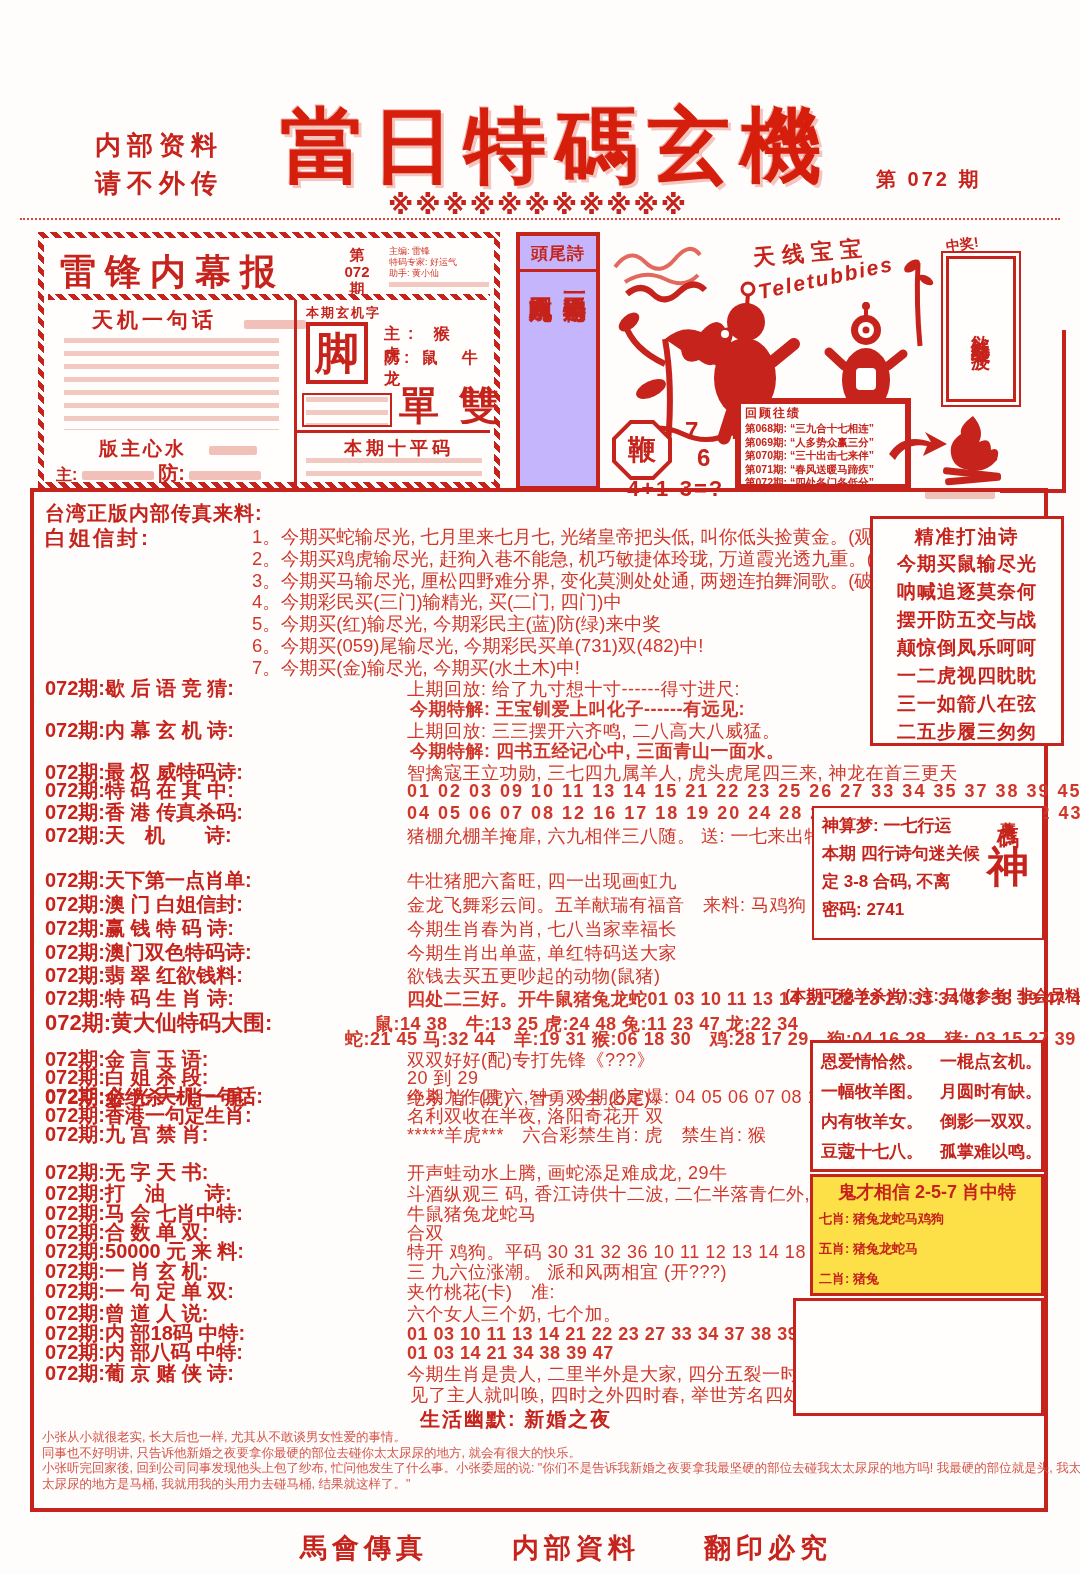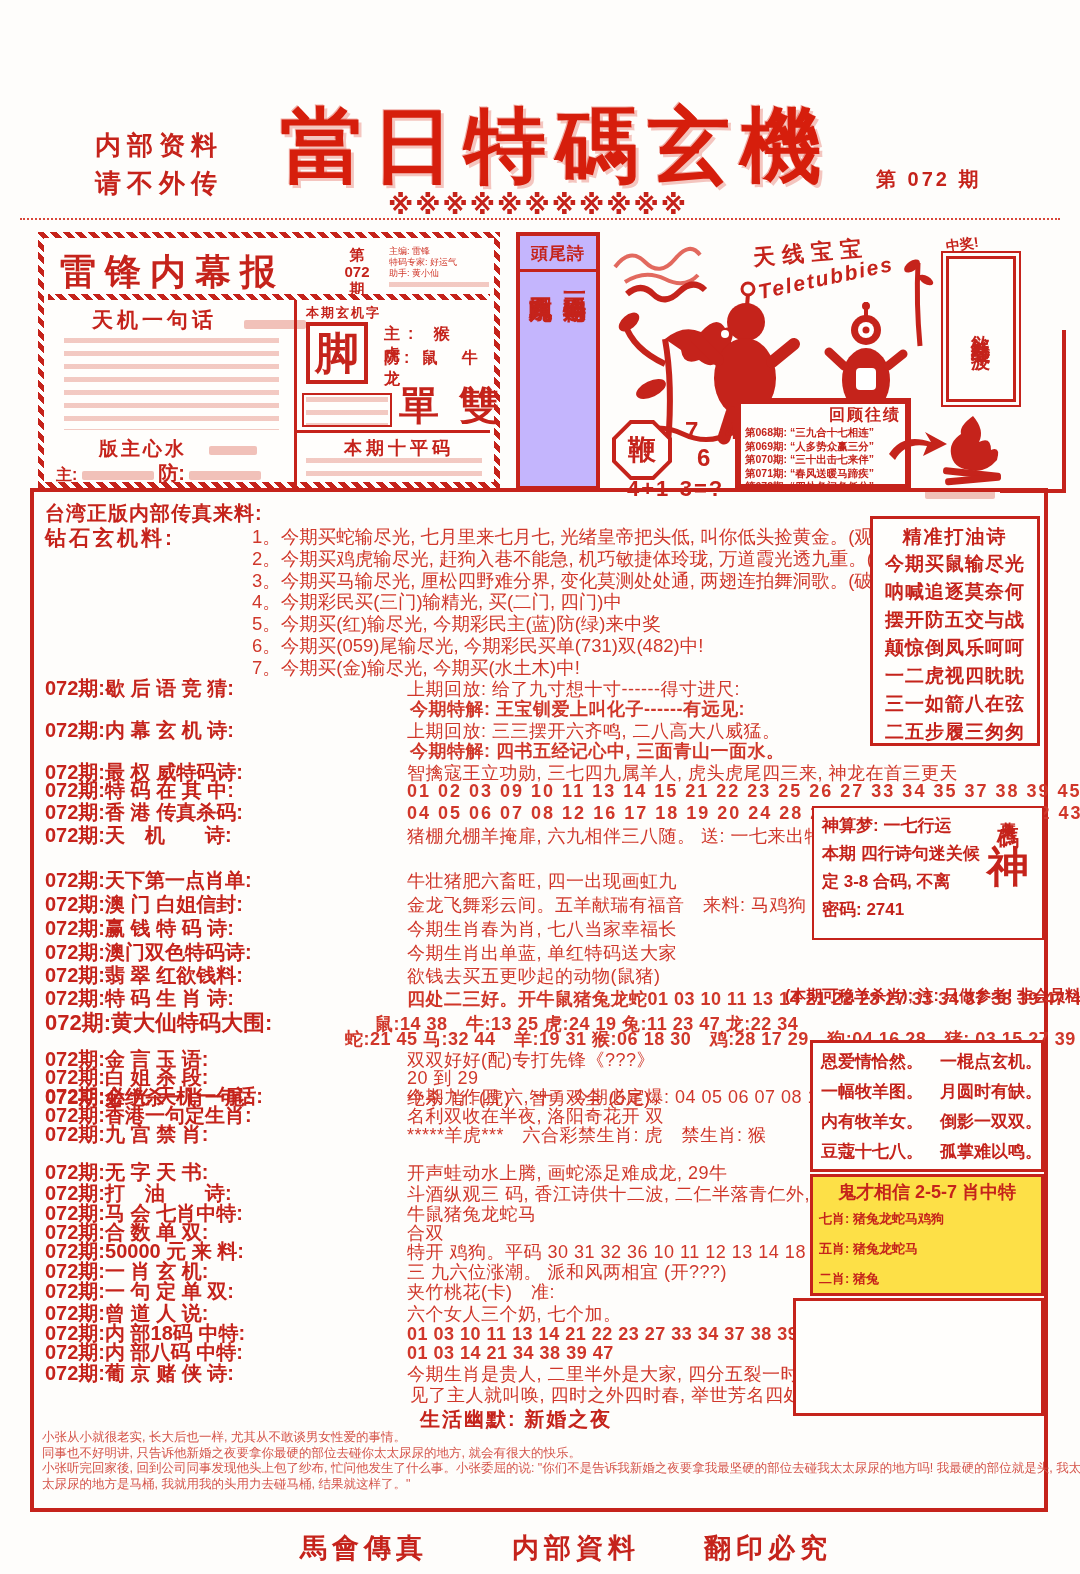--- a/index.html
+++ b/index.html
@@ -149,21 +149,21 @@
       <div class="octo" style="position:absolute;inset:4px;background:#fffefc;display:flex;align-items:center;justify-content:center;">
         <span class="b" style="font-size:28px;">鞭</span>
       </div>
     </div>
     <div class="abs b" style="left:80px;top:185px;font-size:24px;letter-spacing:10px;">7 4 0</div>
     <div class="abs b" style="left:92px;top:212px;font-size:24px;letter-spacing:10px;">6 5 2</div>
     <div class="abs b" style="left:22px;top:244px;font-size:22px;letter-spacing:2px;">4+1-3=?</div>
   </div>
 
   <div class="abs" style="left:735px;top:398px;width:176px;height:92px;border:6px solid var(--red);background:#fffefc;padding:1px 4px;">
-    <div class="b" style="font-size:16px;text-align:right;letter-spacing:2px;">回顾往绩</div>
+    <div class="b" style="font-size:12px;text-align:left;letter-spacing:2px;">回顾往绩</div>
     <div class="b" style="font-size:10.5px;line-height:13.5px;white-space:nowrap;">
       <div>第068期: “三九合十七相连”</div>
       <div>第069期: “人多势众赢三分”</div>
       <div>第070期: “三十出击七来伴”</div>
       <div>第071期: “春风送暖马蹄疾”</div>
       <div>第072期: “四处各门各低分”</div>
     </div>
   </div>
 
   <div class="abs b" style="left:946px;top:236px;font-size:14px;transform:rotate(-8deg);">中奖!</div>
@@ -182,21 +182,21 @@
     <rect x="58" y="58" width="58" height="7" rx="3" fill="var(--red)" transform="rotate(6 87 61)"></rect>
     <rect x="60" y="64" width="56" height="7" rx="3" fill="var(--red)" transform="rotate(-5 88 67)"></rect>
   </svg>
   <span class="abs faded-bar" style="left:925px;top:490px;width:70px;"></span>
   <div class="abs" style="left:1062px;top:330px;width:4px;height:162px;background:var(--red);"></div>
   <div class="abs" style="left:1000px;top:489px;width:66px;height:4px;background:var(--red);"></div>
 
   <div class="abs" style="left:30px;top:488px;width:1018px;height:1024px;border:4px solid var(--red);background:transparent;"></div>
 
   <div class="abs b" style="left:45px;top:500px;font-size:20px;letter-spacing:1px;">台湾正版内部传真来料:</div>
-  <div class="abs b" style="left:45px;top:524px;font-size:21px;letter-spacing:3px;">钻石玄机料:</div>
+  <div class="abs b" style="left:45px;top:524px;font-size:21px;letter-spacing:3px;">白姐信封:</div>
   <div class="abs" style="left:252px;top:526px;font-size:18.5px;line-height:21.8px;color:var(--red2);white-space:nowrap;">
     <div>1。今期买蛇输尽光, 七月里来七月七, 光绪皇帝把头低, 叫你低头捡黄金。(观)</div>
     <div>2。今期买鸡虎输尽光, 赶狗入巷不能急, 机巧敏捷体玲珑, 万道霞光透九重。(察)</div>
     <div>3。今期买马输尽光, 厘松四野难分界, 变化莫测处处通, 两翅连拍舞洞歌。(破)</div>
     <div>4。今期彩民买(三门)输精光, 买(二门, 四门)中</div>
     <div>5。今期买(红)输尽光, 今期彩民主(蓝)防(绿)来中奖</div>
     <div>6。今期买(059)尾输尽光, 今期彩民买单(731)双(482)中!</div>
     <div>7。今期买(金)输尽光, 今期买(水土木)中!</div>
   </div>
 
@@ -210,21 +210,21 @@
   <div class="row" style="top:822px"><span class="rlabel">072期:天　机　　诗:</span><span class="rtext">猪棚允棚羊掩扉, 六九相伴三八随。 送: 一七来出特</span></div>
   <div class="row" style="top:867px"><span class="rlabel">072期:天下第一点肖单:</span><span class="rtext">牛壮猪肥六畜旺, 四一出现画虹九</span></div>
   <div class="row" style="top:891px"><span class="rlabel">072期:澳 门 白姐信封:</span><span class="rtext">金龙飞舞彩云间。五羊献瑞有福音　来料: 马鸡狗</span></div>
   <div class="row" style="top:915px"><span class="rlabel">072期:赢 钱 特 码 诗:</span><span class="rtext">今期生肖春为肖, 七八当家幸福长</span></div>
   <div class="row" style="top:939px"><span class="rlabel">072期:澳门双色特码诗:</span><span class="rtext">今期生肖出单蓝, 单红特码送大家</span></div>
   <div class="row" style="top:962px"><span class="rlabel">072期:翡 翠 红欲钱料:</span><span class="rtext">欲钱去买五更吵起的动物(鼠猪)</span></div>
   <div class="row" style="top:985px"><span class="rlabel">072期:特 码 生 肖 诗:</span><span class="rtext b">四处二三好。开牛鼠猪兔龙蛇01 03 10 11 13 14 21 22 23 27 33 34 37 38 39 47 49</span></div>
 
   <div class="abs b" style="left:785px;top:986px;font-size:16px;white-space:nowrap;">(本期可稳羊杀肖); 注: 只做参考! 非会员料!!</div>
 
-  <div class="row" style="top:1008px"><span class="rlabel" style="font-size:22px;width:330px">072期:黄大仙特码大围:</span><span class="rtext b">鼠:14 38　牛:13 25 虎:24 19 兔:11 23 47 龙:22 34</span></div>
+  <div class="row" style="top:1008px"><span class="rlabel" style="font-size:22px;width:330px">072期:黄大仙特码大围:</span><span class="rtext b">鼠:14 38　牛:13 25 虎:24 48 兔:11 23 47 龙:22 34</span></div>
   <div class="row" style="top:1027px;left:345px"><span class="rtext b">蛇:21 45 马:32 44　羊:19 31 猴:06 18 30　鸡:28 17 29　狗:04 16 28　猪: 03 15 27 39</span></div>
 
   <div class="row" style="top:1046px"><span class="rlabel">072期:金 言 玉 语:</span><span class="rtext">双双好好(配)专打先锋《???》</span></div>
   <div class="row" style="top:1064px"><span class="rlabel">072期:白 姐 杀 段:</span><span class="rtext">20 到 29</span></div>
   <div class="row" style="top:1083px"><span class="rlabel">072期:金 光 天机一句话:</span><span class="rtext">今期九作四 六, 十　今期必定爆: 04 05 06 07 08 12 16 17 18 19 20</span></div>
   <div class="row" style="top:1102px"><span class="rlabel">072期:香港一句定生肖:</span><span class="rtext">名利双收在半夜, 洛阳奇花开 双</span></div>
   <div class="row" style="top:1121px"><span class="rlabel">072期:九 宫 禁 肖:</span><span class="rtext">*****羊虎***　六合彩禁生肖: 虎　禁生肖: 猴</span></div>
   <div class="row" style="top:1084px"><span class="rlabel">072期:必绝杀一肖一尾:</span><span class="rtext">绝杀 肖: (虎)　智勇双全 (5尾)</span></div>
   <div class="row" style="top:1159px"><span class="rlabel">072期:无 字 天 书:</span><span class="rtext">开声蛙动水上腾, 画蛇添足难成龙, 29牛</span></div>
   <div class="row" style="top:1180px"><span class="rlabel">072期:打　油　　诗:</span><span class="rtext">斗酒纵观三 码, 香江诗供十二波, 二仁半落青仁外, 提供: (猪兔龙蛇马)</span></div>
@@ -240,21 +240,21 @@
   <div class="row" style="top:1383px;left:410px"><span class="rtext">见了主人就叫唤, 四时之外四时春, 举世芳名四处香, 十一月间迎春至。</span></div>
 
   <div class="abs b" style="left:420px;top:1406px;font-size:20px;letter-spacing:2px;">生活幽默: 新婚之夜</div>
   <div class="abs" style="left:42px;top:1430px;width:1000px;font-size:12.5px;line-height:15.5px;color:#d5544a;white-space:nowrap;">
     <div>小张从小就很老实, 长大后也一样, 尤其从不敢谈男女性爱的事情。</div>
     <div>同事也不好明讲, 只告诉他新婚之夜要拿你最硬的部位去碰你太太尿尿的地方, 就会有很大的快乐。</div>
     <div>小张听完回家後, 回到公司同事发现他头上包了纱布, 忙问他发生了什么事。小张委屈的说: "你们不是告诉我新婚之夜要拿我最坚硬的部位去碰我太太尿尿的地方吗! 我最硬的部位就是头, 我太</div>
     <div>太尿尿的地方是马桶, 我就用我的头用力去碰马桶, 结果就这样了。"</div>
   </div>
 
-  <div class="abs boxthin" style="left:870px;top:516px;width:170px;height:230px;background:#fffefc;text-align:center;">
+  <div class="abs boxthin" style="left:870px;top:516px;width:194px;height:230px;background:#fffefc;text-align:center;">
     <div class="b" style="font-size:19px;padding-top:5px;letter-spacing:2px;">精准打油诗</div>
     <div class="b" style="font-size:19px;line-height:28px;letter-spacing:1px;">
       <div>今期买鼠输尽光</div>
       <div>呐喊追逐莫奈何</div>
       <div>摆开防五交与战</div>
       <div>颠惊倒凤乐呵呵</div>
       <div>一二虎视四眈眈</div>
       <div>三一如箭八在弦</div>
       <div>二五步履三匆匆</div>
     </div>

